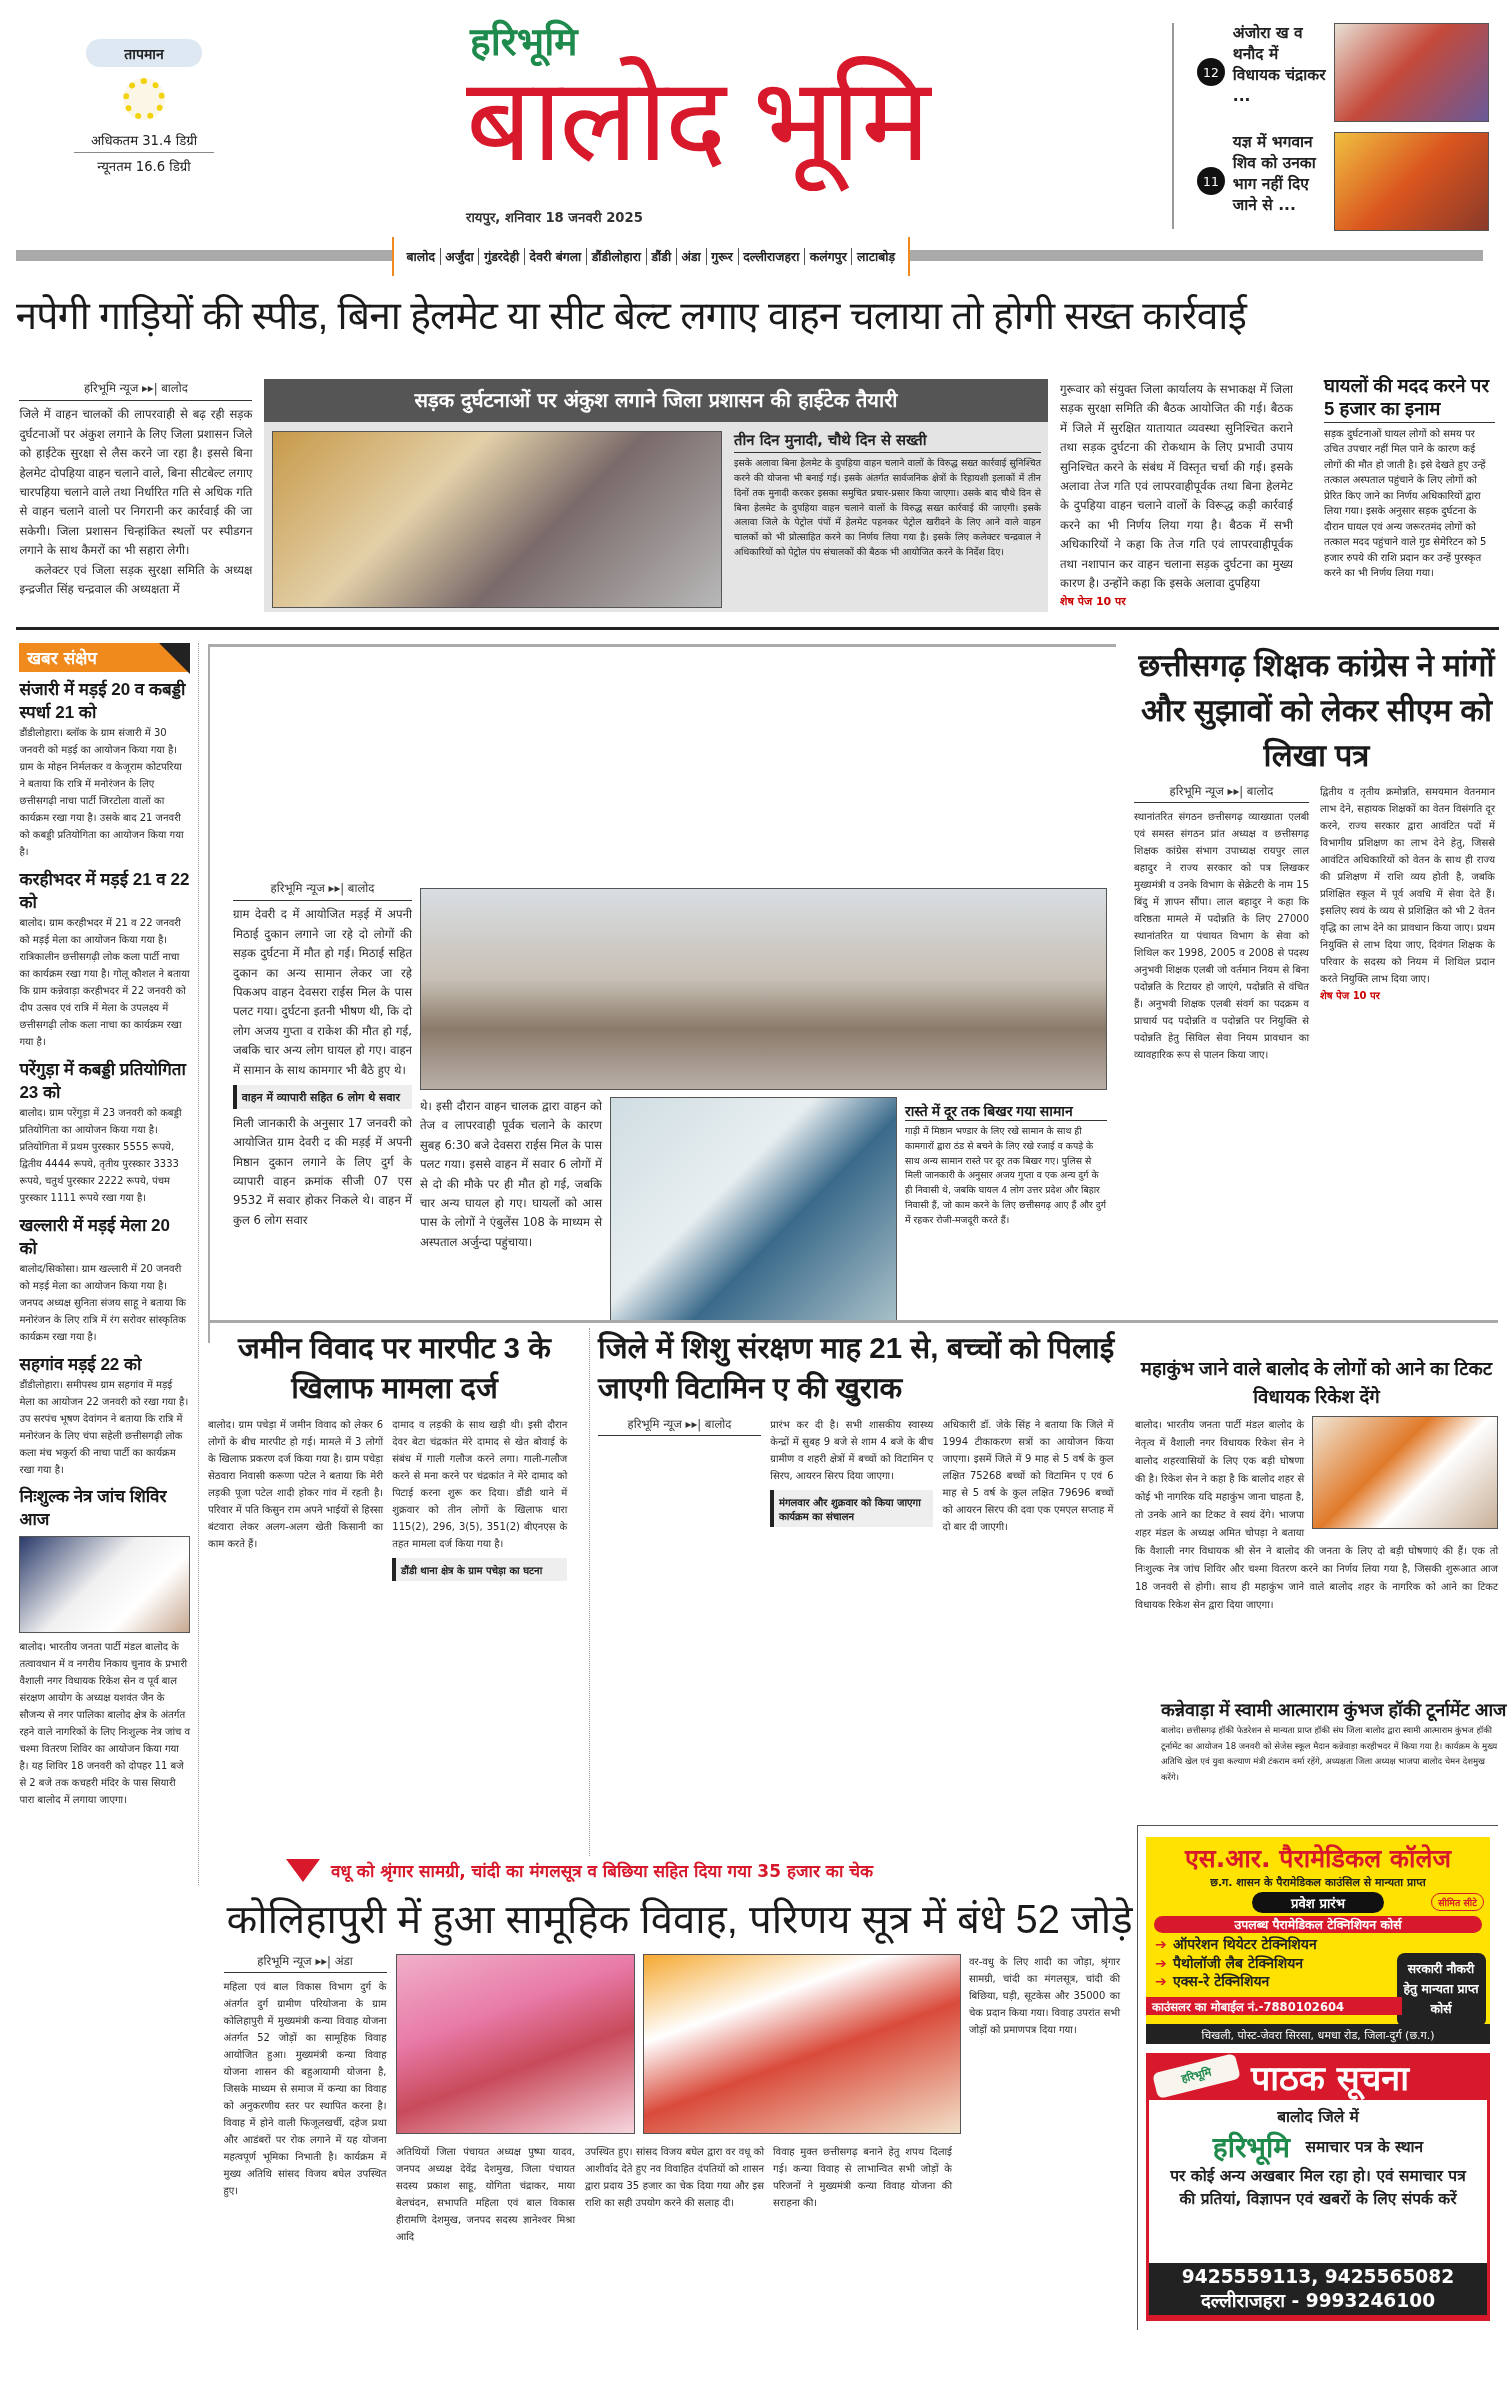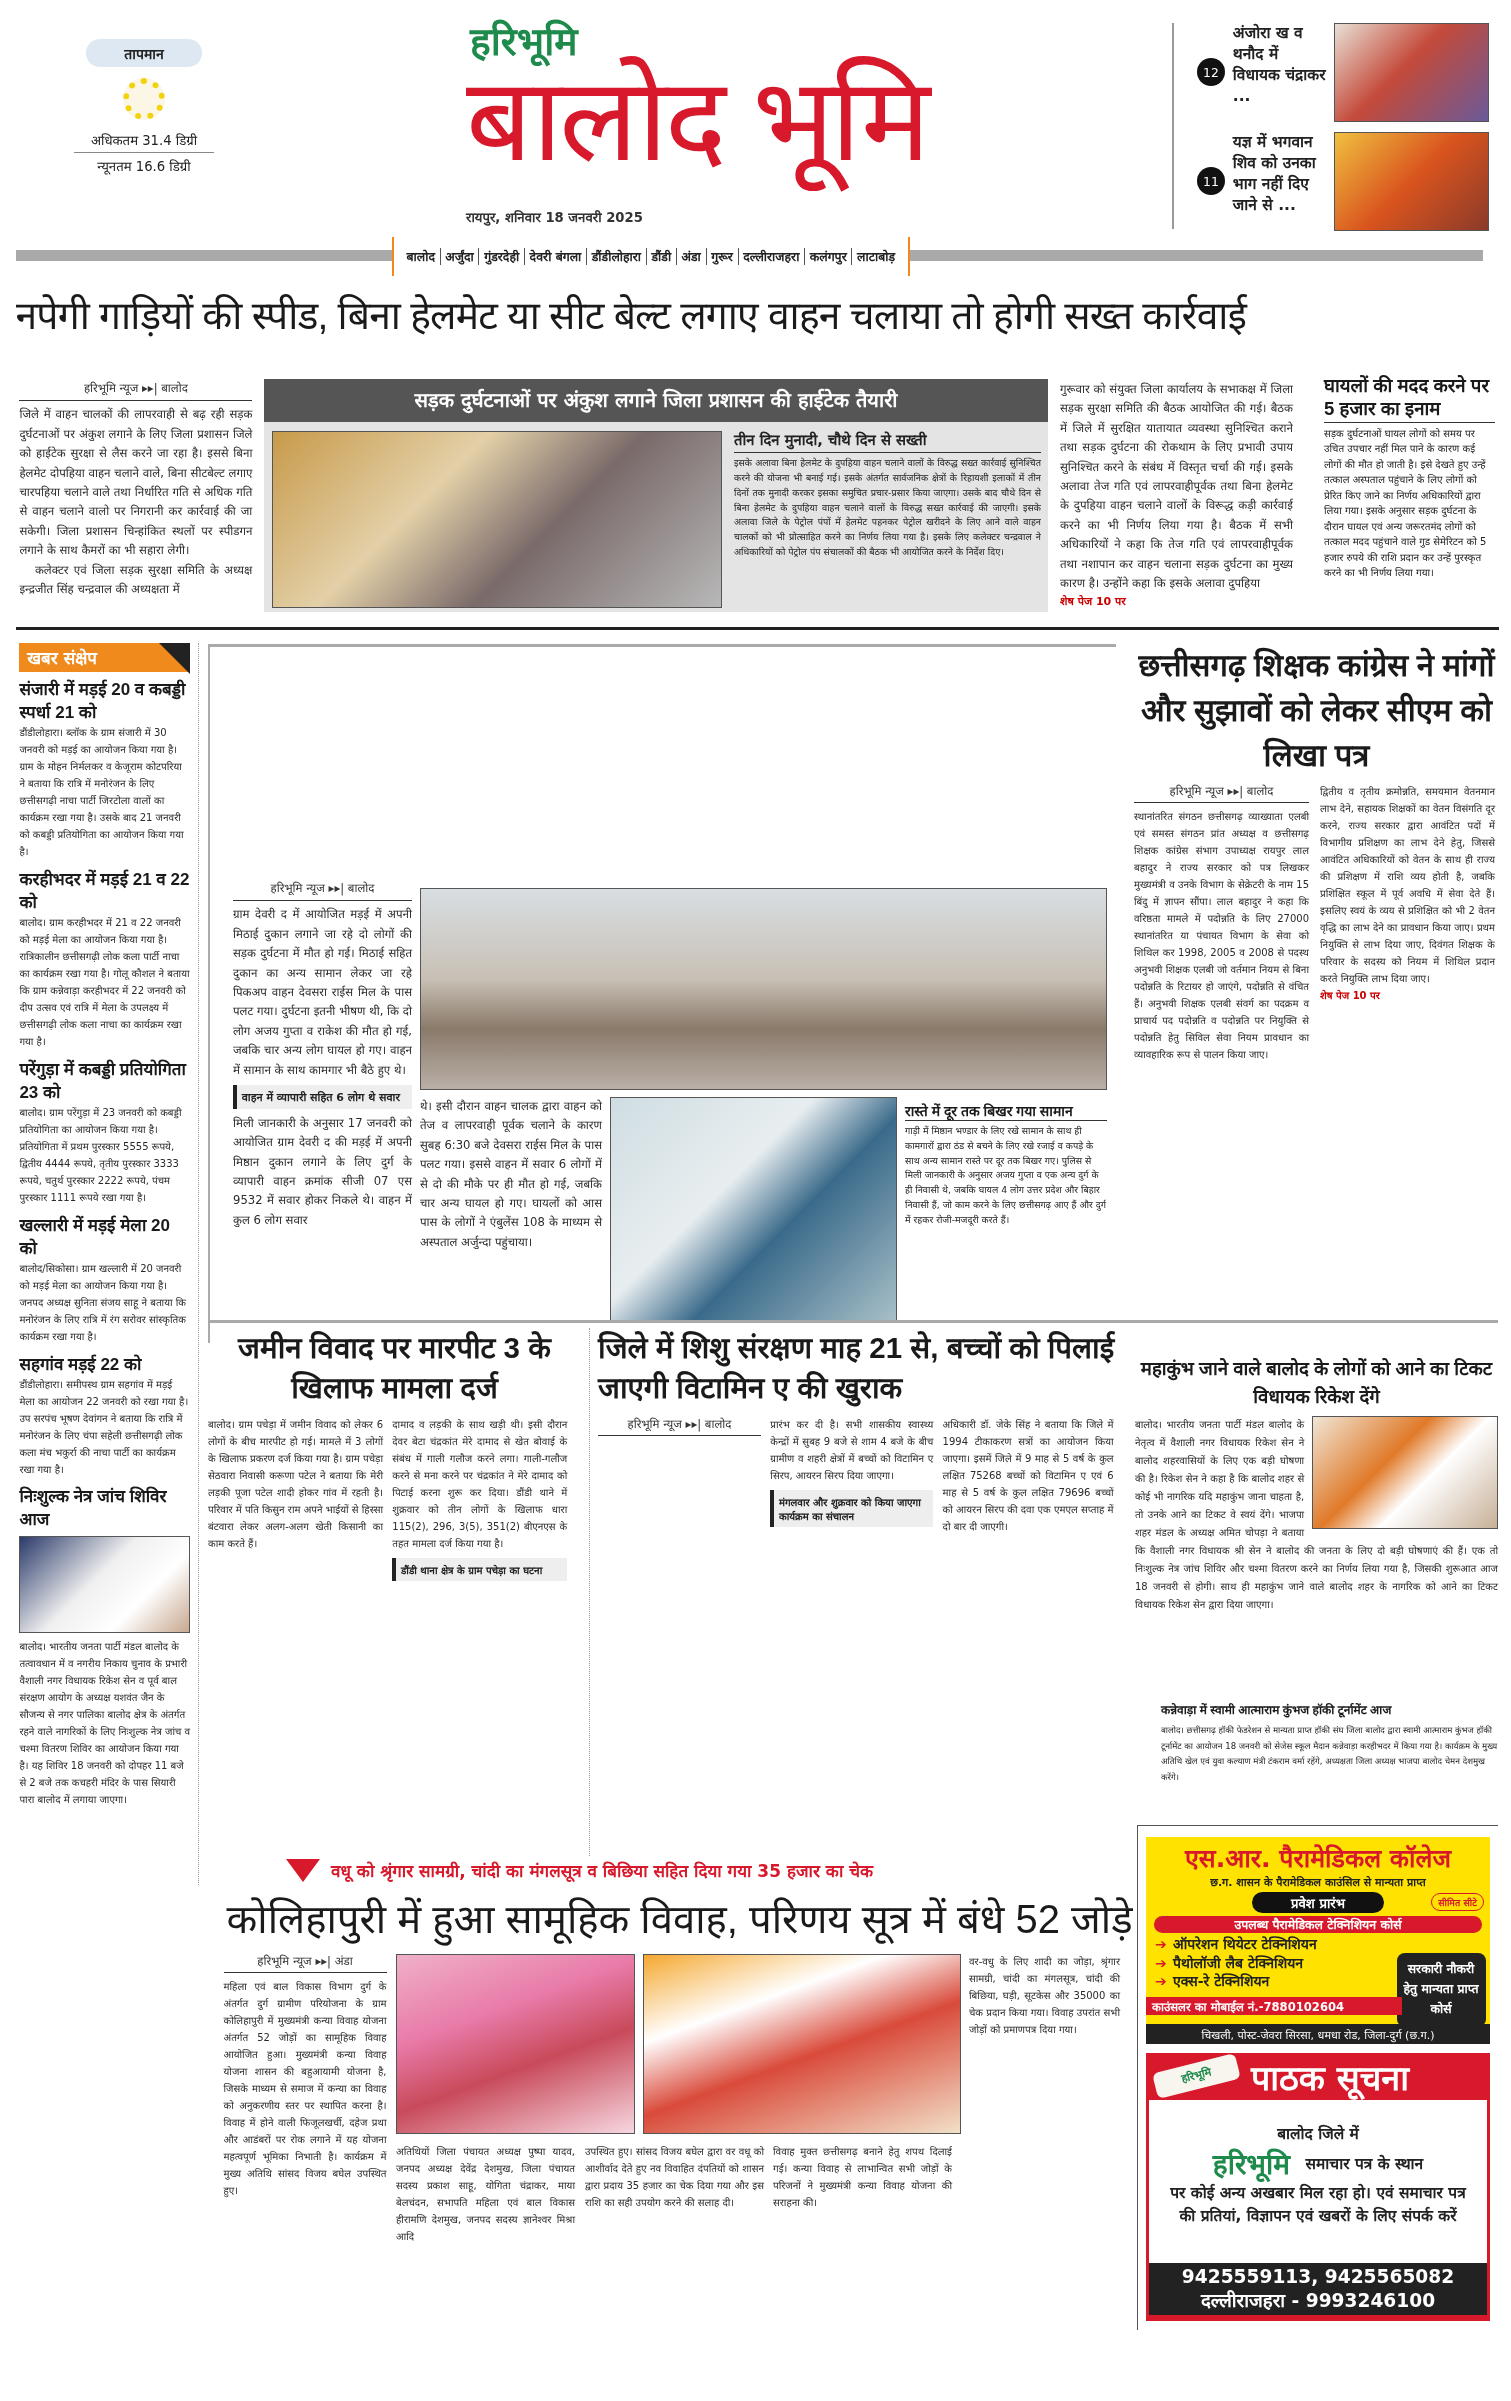--- a/index.html
+++ b/index.html
@@ -182,21 +182,21 @@
     </div>
   </div>
 </div>
 
 <div class="abs" style="left:1135px;top:1355px;width:363px">
   <div class="hd" style="font-size:18.6px;line-height:28px;text-align:center">महाकुंभ जाने वाले बालोद के लोगों को आने का टिकट विधायक रिकेश देंगे</div>
   <div class="photo" style="float:right;width:186px;height:113px;margin:4.7px 0 3.1px 7.8px;background:linear-gradient(135deg,#f0e6d6,#e07a2a 40%,#fff 60%,#c8b098)"></div>
   <div class="txt" style="font-size:10px;line-height:18px;margin-top:4.7px">बालोद। भारतीय जनता पार्टी मंडल बालोद के नेतृत्व में वैशाली नगर विधायक रिकेश सेन ने बालोद शहरवासियों के लिए एक बड़ी घोषणा की है। रिकेश सेन ने कहा है कि बालोद शहर से कोई भी नागरिक यदि महाकुंभ जाना चाहता है, तो उनके आने का टिकट वे स्वयं देंगे। भाजपा शहर मंडल के अध्यक्ष अमित चोपड़ा ने बताया कि वैशाली नगर विधायक श्री सेन ने बालोद की जनता के लिए दो बड़ी घोषणाएं की हैं। एक तो निःशुल्क नेत्र जांच शिविर और चश्मा वितरण करने का निर्णय लिया गया है, जिसकी शुरूआत आज 18 जनवरी से होगी। साथ ही महाकुंभ जाने वाले बालोद शहर के नागरिक को आने का टिकट विधायक रिकेश सेन द्वारा दिया जाएगा।</div>
 </div>
 <div class="abs" style="left:1161px;top:1700px;width:338px">
-  <div class="hd" style="font-size:12px;line-height:20px;white-space:nowrap">कन्नेवाड़ा में स्वामी आत्माराम कुंभज हॉकी टूर्नामेंट आज</div>
+  <div class="hd" style="font-size:18px;line-height:20px;white-space:nowrap">कन्नेवाड़ा में स्वामी आत्माराम कुंभज हॉकी टूर्नामेंट आज</div>
   <div class="small" style="font-size:8.5px;line-height:15.5px;margin-top:3.1px">बालोद। छत्तीसगढ़ हॉकी फेडरेशन से मान्यता प्राप्त हॉकी संघ जिला बालोद द्वारा स्वामी आत्माराम कुंभज हॉकी टूर्नामेंट का आयोजन 18 जनवरी को सेजेस स्कूल मैदान कन्नेवाड़ा करहीभदर में किया गया है। कार्यक्रम के मुख्य अतिथि खेल एवं युवा कल्याण मंत्री टंकराम वर्मा रहेंगे, अध्यक्षता जिला अध्यक्ष भाजपा बालोद चेमन देशमुख करेंगे।</div>
 </div>
 
 <div class="abs" style="left:1137px;top:1825px;width:361px;height:225px;border-top:0.8px solid #555;border-left:0.8px solid #555;padding:11px 7.8px 7.8px 7.8px">
   <div style="background:#ffe200;height:207px;position:relative;overflow:hidden">
     <div style="color:#d7192b;font-weight:900;font-size:25px;text-align:center;padding-top:3.1px">एस.आर. पैरामेडिकल कॉलेज</div>
     <div style="font-weight:700;font-size:11px;text-align:center">छ.ग. शासन के पैरामेडिकल काउंसिल से मान्यता प्राप्त</div>
     <div style="background:#111;color:#fff;font-weight:700;font-size:13.2px;width:132px;margin:3.1px auto;text-align:center;border-radius:14px;padding:1.6px">प्रवेश प्रारंभ</div>
     <div style="position:absolute;right:6.2px;top:56px;border:1.6px solid #d7192b;color:#d7192b;border-radius:11px;font-size:9.3px;font-weight:700;padding:1.6px 6.2px;background:#ffe200">सीमित सीटे</div>
     <div style="background:#d7192b;color:#fff;font-weight:700;font-size:12.4px;text-align:center;border-radius:11px;margin:1.6px 7.8px">उपलब्ध पैरामेडिकल टेक्निशियन कोर्स</div>
@@ -210,21 +210,21 @@
     <div style="position:absolute;left:0;bottom:0;width:100%;background:#222;color:#fff;font-size:11px;text-align:center;padding:2.3px">चिखली, पोस्ट-जेवरा सिरसा, धमधा रोड, जिला-दुर्ग (छ.ग.)</div>
   </div>
 </div>
 
 <div class="abs" style="left:1137px;top:2050px;width:361px;height:280px;border-left:0.8px solid #555;padding:3.1px 7.8px 7.8px 7.8px">
   <div style="background:#d7192b;padding:0 3.1px 3.1px 3.1px;height:268px;position:relative">
     <div style="height:47px;display:flex;align-items:center">
       <div style="width:85px;height:26.4px;background:#f7f5ee;transform:rotate(-14deg);border-radius:6.2px;margin:0 12.4px 0 4.7px;color:#1e8a4c;font-weight:900;font-size:11px;text-align:center;line-height:26.4px">हरिभूमि</div>
       <div style="color:#fff;font-weight:900;font-size:34px">पाठक सूचना</div>
     </div>
-    <div style="background:#fff;height:163px;text-align:center;padding-top:22px">
+    <div style="background:#fff;height:163px;text-align:center;padding-top:5px">
       <div style="font-weight:700;font-size:15.5px">बालोद जिले में</div>
       <div style="display:flex;align-items:center;justify-content:center;gap:15.5px">
         <span style="color:#1e8a4c;font-weight:900;font-size:28px">हरिभूमि</span>
         <span style="font-weight:700;font-size:15.5px">समाचार पत्र के स्थान</span>
       </div>
       <div style="font-weight:700;font-size:15.5px;line-height:23px;padding:0 12.4px">पर कोई अन्य अखबार मिल रहा हो। एवं समाचार पत्र की प्रतियां, विज्ञापन एवं खबरों के लिए संपर्क करें</div>
     </div>
     <div style="background:#222;color:#fff;text-align:center;padding:3.1px 0;font-weight:900">
       <div style="font-size:18.6px">9425559113, 9425565082</div>
       <div style="font-size:18.6px">दल्लीराजहरा - 9993246100</div>

